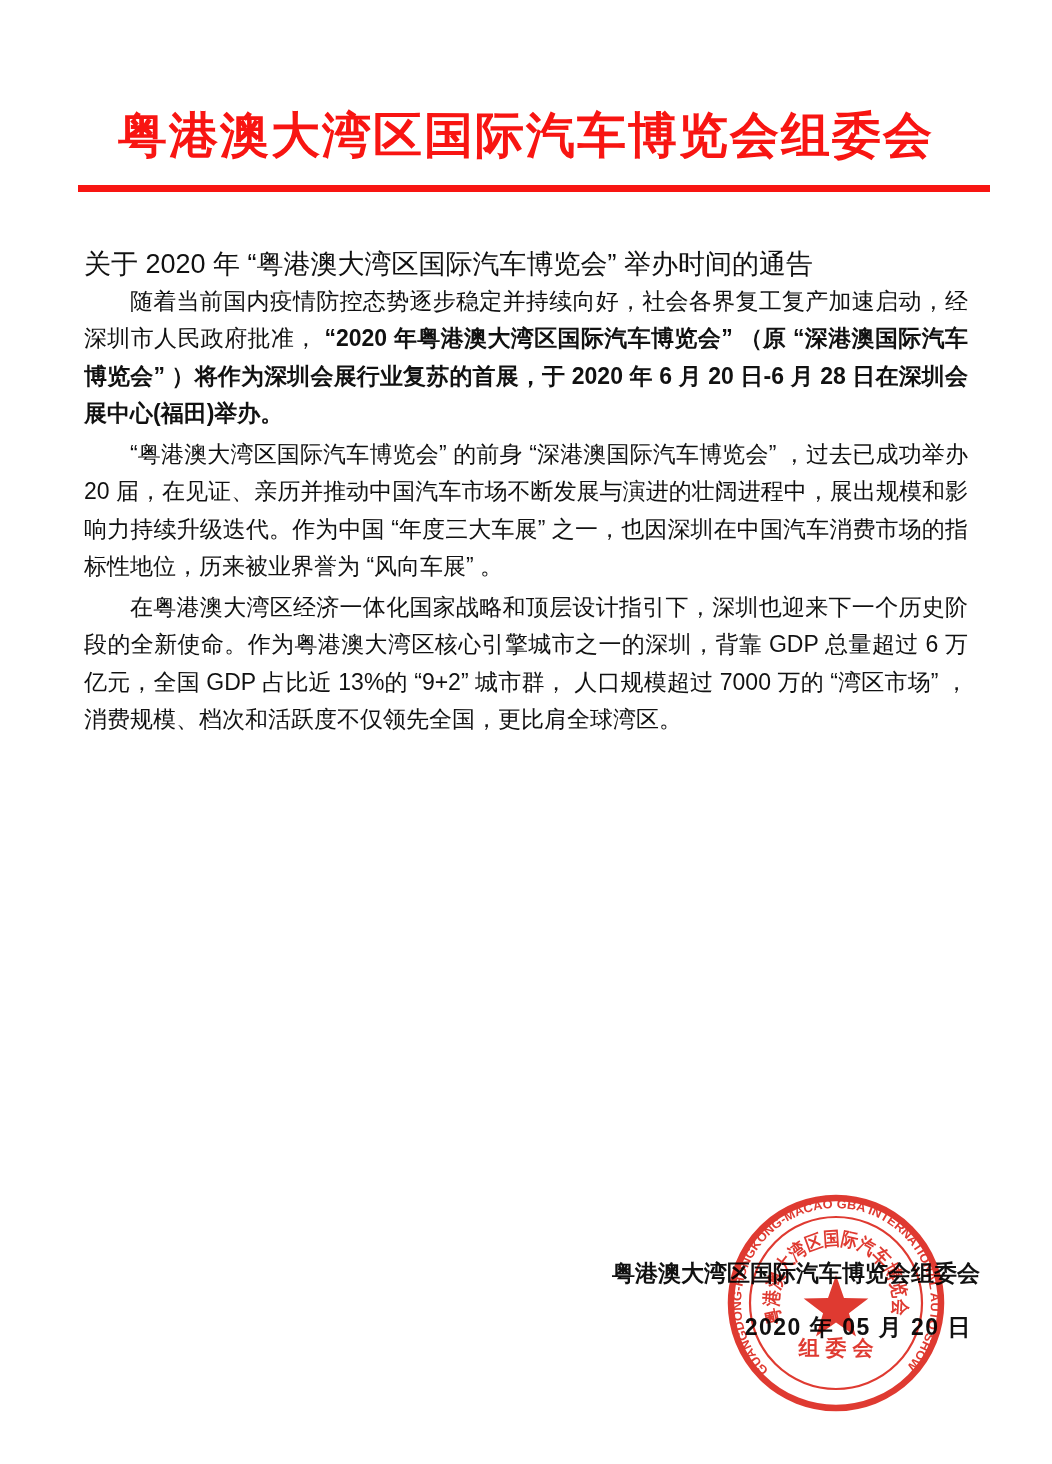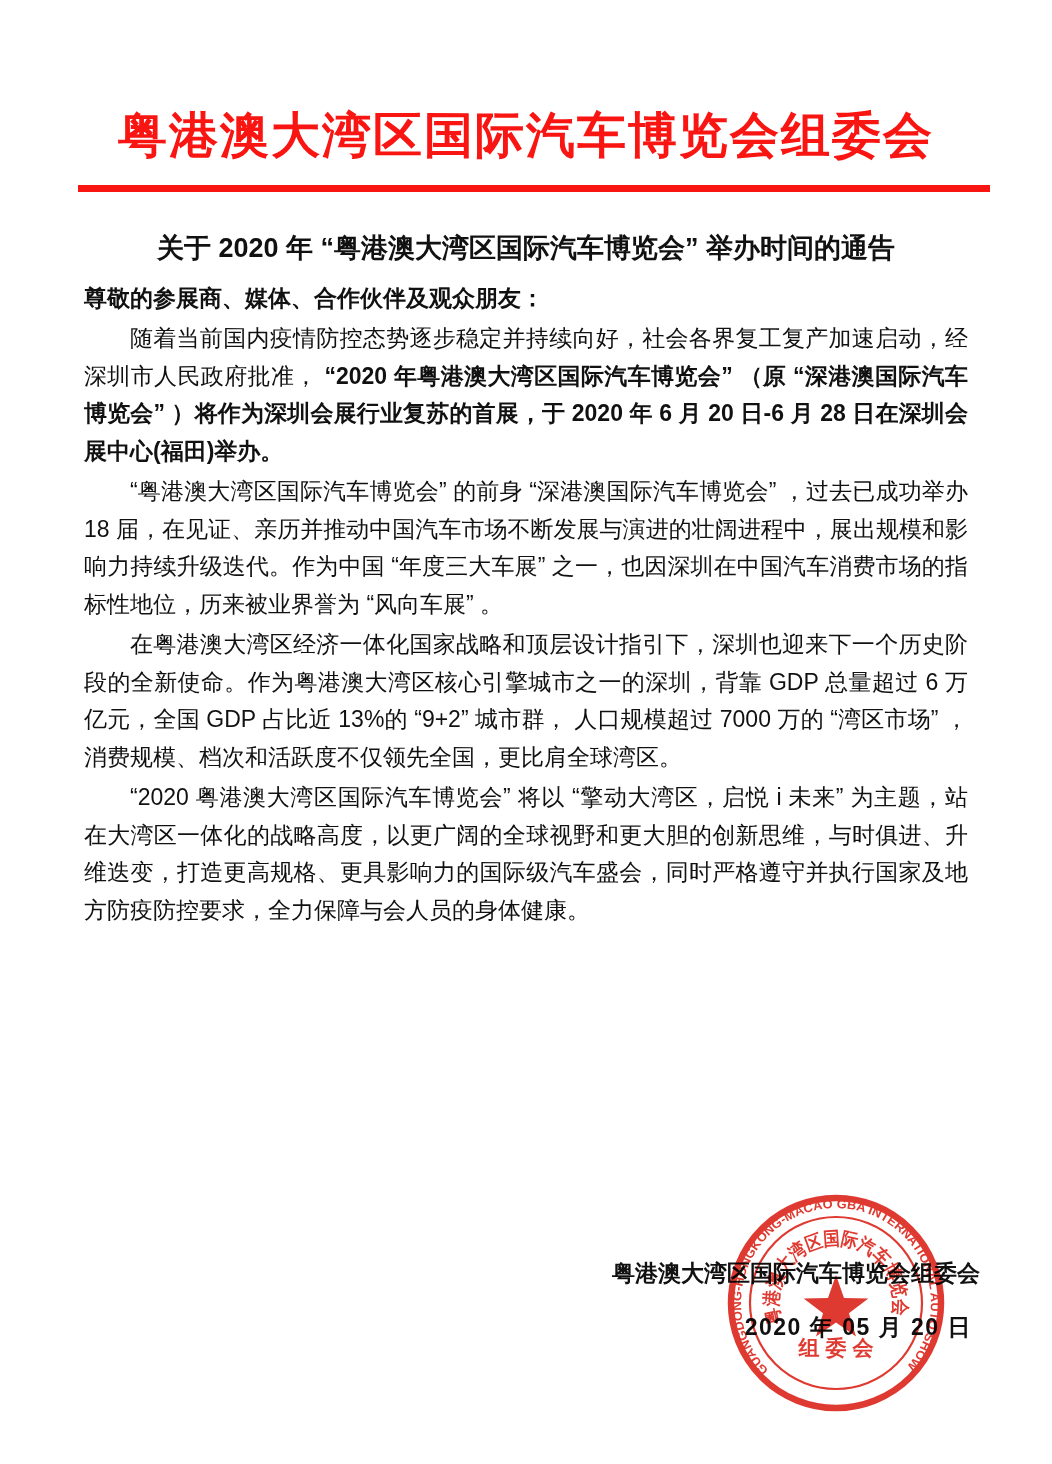--- a/index.html
+++ b/index.html
@@ -23,24 +23,24 @@
     line-height: 1.2;
     color: #f81512;
     white-space: nowrap;
   }
   .title-rule {
     height: 7px;
     background: #f81512;
     margin: 20px -22px 0 -6px;
   }
   .doc-subject {
-    margin-top: 40px;
+    margin-top: 56px;
     font-size: 27px;
-    font-weight: bold;
-    text-align: center;
+    font-weight: normal;
+    text-align: left;
     line-height: 32px;
     white-space: nowrap;
   }
   .salutation {
     margin-top: 16px;
     font-size: 23px;
     font-weight: bold;
     line-height: 37.5px;
   }
   .body-text { margin-top: 0; }
@@ -102,27 +102,25 @@
 <body>
 
 <div class="page">
 
   <div class="doc-title">粤港澳大湾区国际汽车博览会组委会</div>
 
   <div class="title-rule"></div>
 
   <div class="doc-subject">关于 2020 年 “粤港澳大湾区国际汽车博览会” 举办时间的通告</div>
 
-  <div class="salutation">尊敬的参展商、媒体、合作伙伴及观众朋友：</div>
 
   <div class="body-text">
       <p class="para"><span class="run">随着当前国内疫情防控态势逐步稳定并持续向好，社会各界复工复产加速启动，经深圳市人民政府批准，</span><span class="run bold"> “2020 年粤港澳大湾区国际汽车博览会” （原 “深港澳国际汽车博览会” ）将作为深圳会展行业复苏的首展，于 2020 年 6 月 20 日-6 月 28 日在深圳会展中心(福田)举办。</span></p>
-      <p class="para"><span class="run">“粤港澳大湾区国际汽车博览会” 的前身 “深港澳国际汽车博览会” ，过去已成功举办 18 届，在见证、亲历并推动中国汽车市场不断发展与演进的壮阔进程中，展出规模和影响力持续升级迭代。作为中国 “年度三大车展” 之一，也因深圳在中国汽车消费市场的指标性地位，历来被业界誉为 “风向车展” 。</span></p>
+      <p class="para"><span class="run">“粤港澳大湾区国际汽车博览会” 的前身 “深港澳国际汽车博览会” ，过去已成功举办 20 届，在见证、亲历并推动中国汽车市场不断发展与演进的壮阔进程中，展出规模和影响力持续升级迭代。作为中国 “年度三大车展” 之一，也因深圳在中国汽车消费市场的指标性地位，历来被业界誉为 “风向车展” 。</span></p>
       <p class="para"><span class="run">在粤港澳大湾区经济一体化国家战略和顶层设计指引下，深圳也迎来下一个历史阶段的全新使命。作为粤港澳大湾区核心引擎城市之一的深圳，背靠 GDP 总量超过 6 万亿元，全国 GDP 占比近 13%的 “9+2” 城市群， 人口规模超过 7000 万的 “湾区市场” ，消费规模、档次和活跃度不仅领先全国，更比肩全球湾区。</span></p>
-      <p class="para"><span class="run">“2020 粤港澳大湾区国际汽车博览会” 将以 “擎动大湾区，启悦 i 未来” 为主题，站在大湾区一体化的战略高度，以更广阔的全球视野和更大胆的创新思维，与时俱进、升维迭变，打造更高规格、更具影响力的国际级汽车盛会，同时严格遵守并执行国家及地方防疫防控要求，全力保障与会人员的身体健康。</span></p>
     </div>
 
 </div>
 
 <div class="sig-name">粤港澳大湾区国际汽车博览会组委会</div>
 
 <div class="sig-date">2020 年 05 月 20 日</div>
 
 <svg class="seal" viewBox="-115 -115 230 230" xmlns="http://www.w3.org/2000/svg">
   <defs>

